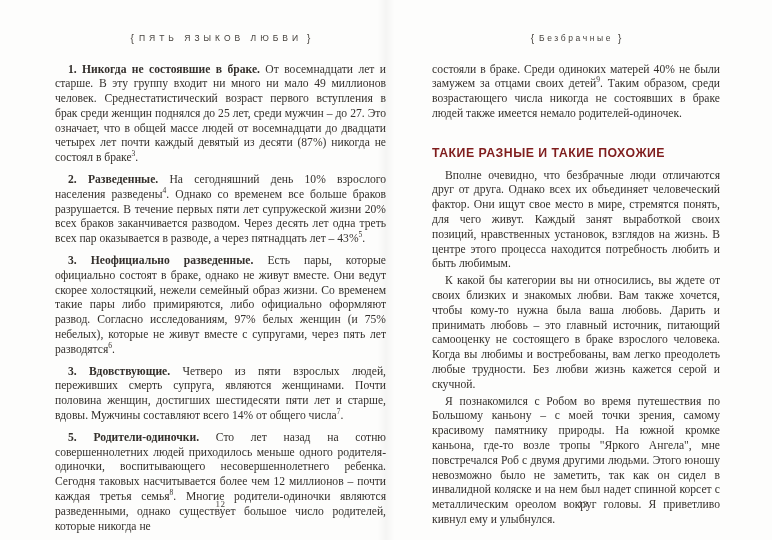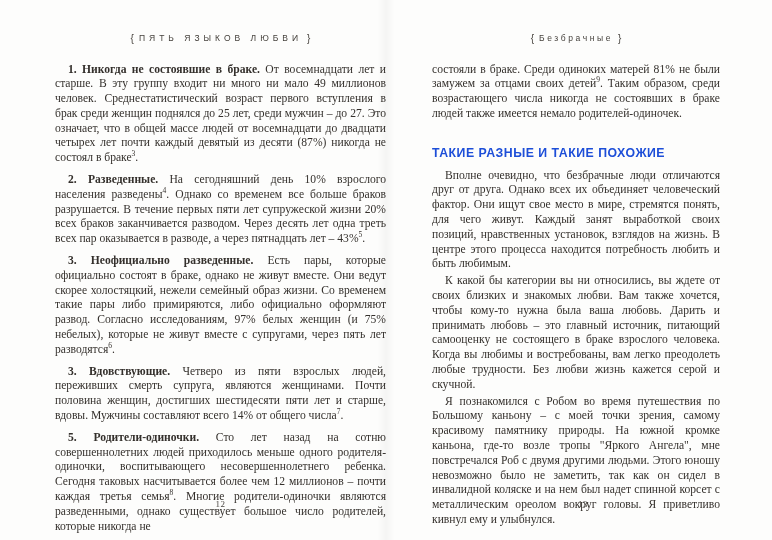--- a/index.html
+++ b/index.html
@@ -80,21 +80,21 @@
     line-height: 0;
     vertical-align: super;
   }
 
   .section-heading {
     font-family: "Liberation Sans", sans-serif;
     font-weight: bold;
     font-size: 12.3px;
     line-height: 14px;
     letter-spacing: 0.5px;
-    color: #1d4ed8;
+    color: #7f1d1d;
     margin: 24px 0 9px 0;
     text-align: left;
   }
   .blocks > .section-heading:first-child { margin-top: 0; }
 
   .page-number {
     position: absolute;
     top: 499px;
     text-align: center;
     font-size: 9px;
@@ -124,21 +124,21 @@
     </div>
     <div class="page-number">12</div>
   </div>
 
   <div class="page page-right">
     <div class="column">
       <div class="running-head">
         <span class="bracket">{</span><span class="rh-text">Безбрачные</span><span class="bracket">}</span>
       </div>
       <div class="blocks">
-          <p class="para"><span class="seg-normal">состояли в браке. Среди одиноких матерей 81% не были замужем за отцами своих детей</span><sup class="seg-sup">9</sup><span class="seg-normal">. Таким образом, среди возрастающего числа никогда не состоявших в браке людей также имеется немало родителей-одиночек.</span></p>
+          <p class="para"><span class="seg-normal">состояли в браке. Среди одиноких матерей 40% не были замужем за отцами своих детей</span><sup class="seg-sup">9</sup><span class="seg-normal">. Таким образом, среди возрастающего числа никогда не состоявших в браке людей также имеется немало родителей-одиночек.</span></p>
           <div class="section-heading">ТАКИЕ РАЗНЫЕ И ТАКИЕ ПОХОЖИЕ</div>
           <p class="para indent"><span class="seg-normal">Вполне очевидно, что безбрачные люди отличаются друг от друга. Однако всех их объединяет человеческий фактор. Они ищут свое место в мире, стремятся понять, для чего живут. Каждый занят выработкой своих позиций, нравственных установок, взглядов на жизнь. В центре этого процесса находится потребность любить и быть любимым.</span></p>
           <p class="para indent"><span class="seg-normal">К какой бы категории вы ни относились, вы ждете от своих близких и знакомых любви. Вам также хочется, чтобы кому-то нужна была ваша любовь. Дарить и принимать любовь – это главный источник, питающий самооценку не состоящего в браке взрослого человека. Когда вы любимы и востребованы, вам легко преодолеть любые трудности. Без любви жизнь кажется серой и скучной.</span></p>
           <p class="para indent"><span class="seg-normal">Я познакомился с Робом во время путешествия по Большому каньону – с моей точки зрения, самому красивому памятнику природы. На южной кромке каньона, где-то возле тропы "Яркого Ангела", мне повстречался Роб с двумя другими людьми. Этого юношу невозможно было не заметить, так как он сидел в инвалидной коляске и на нем был надет спинной корсет с металлическим ореолом вокруг головы. Я приветливо кивнул ему и улыбнулся.</span></p>
         </div>
     </div>
     <div class="page-number">13</div>
   </div>
 
   <div class="gutter-shade"></div>

